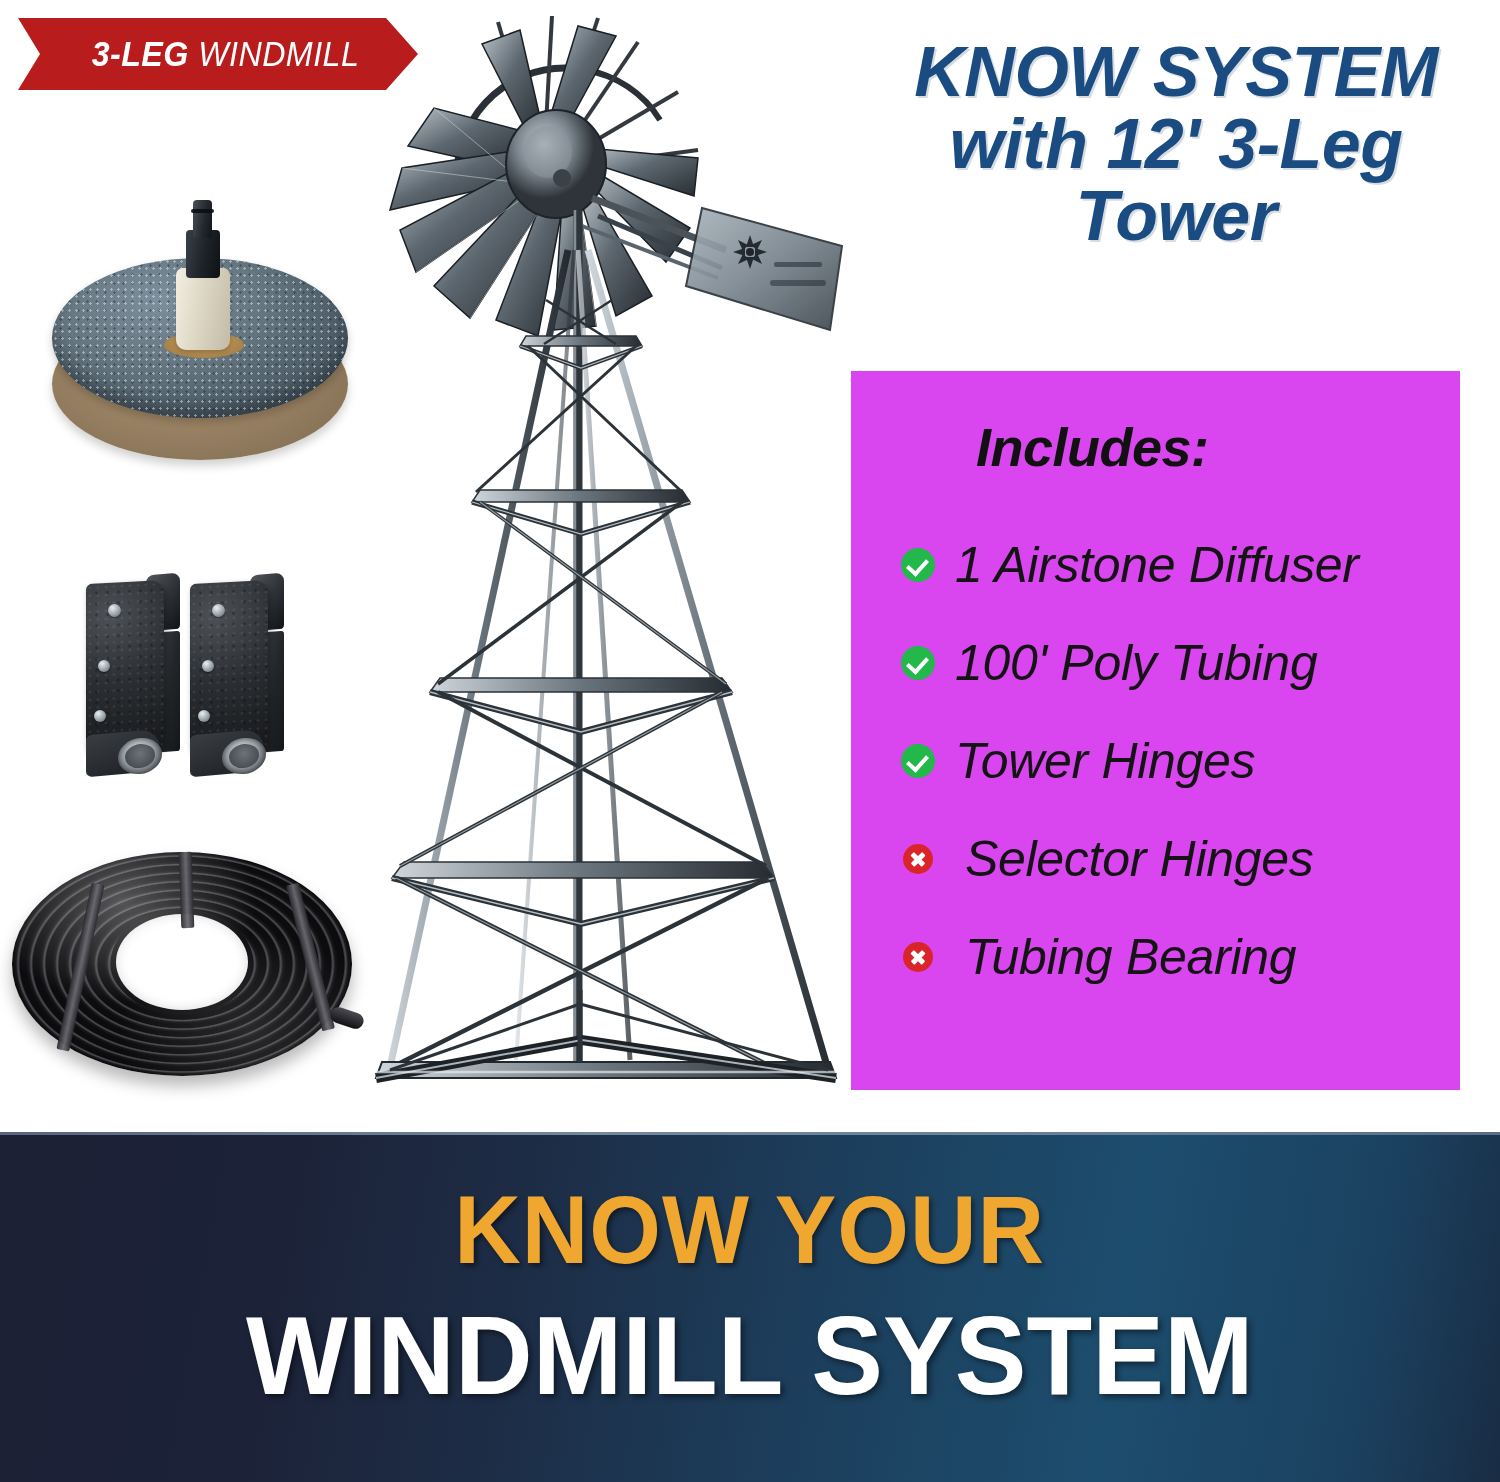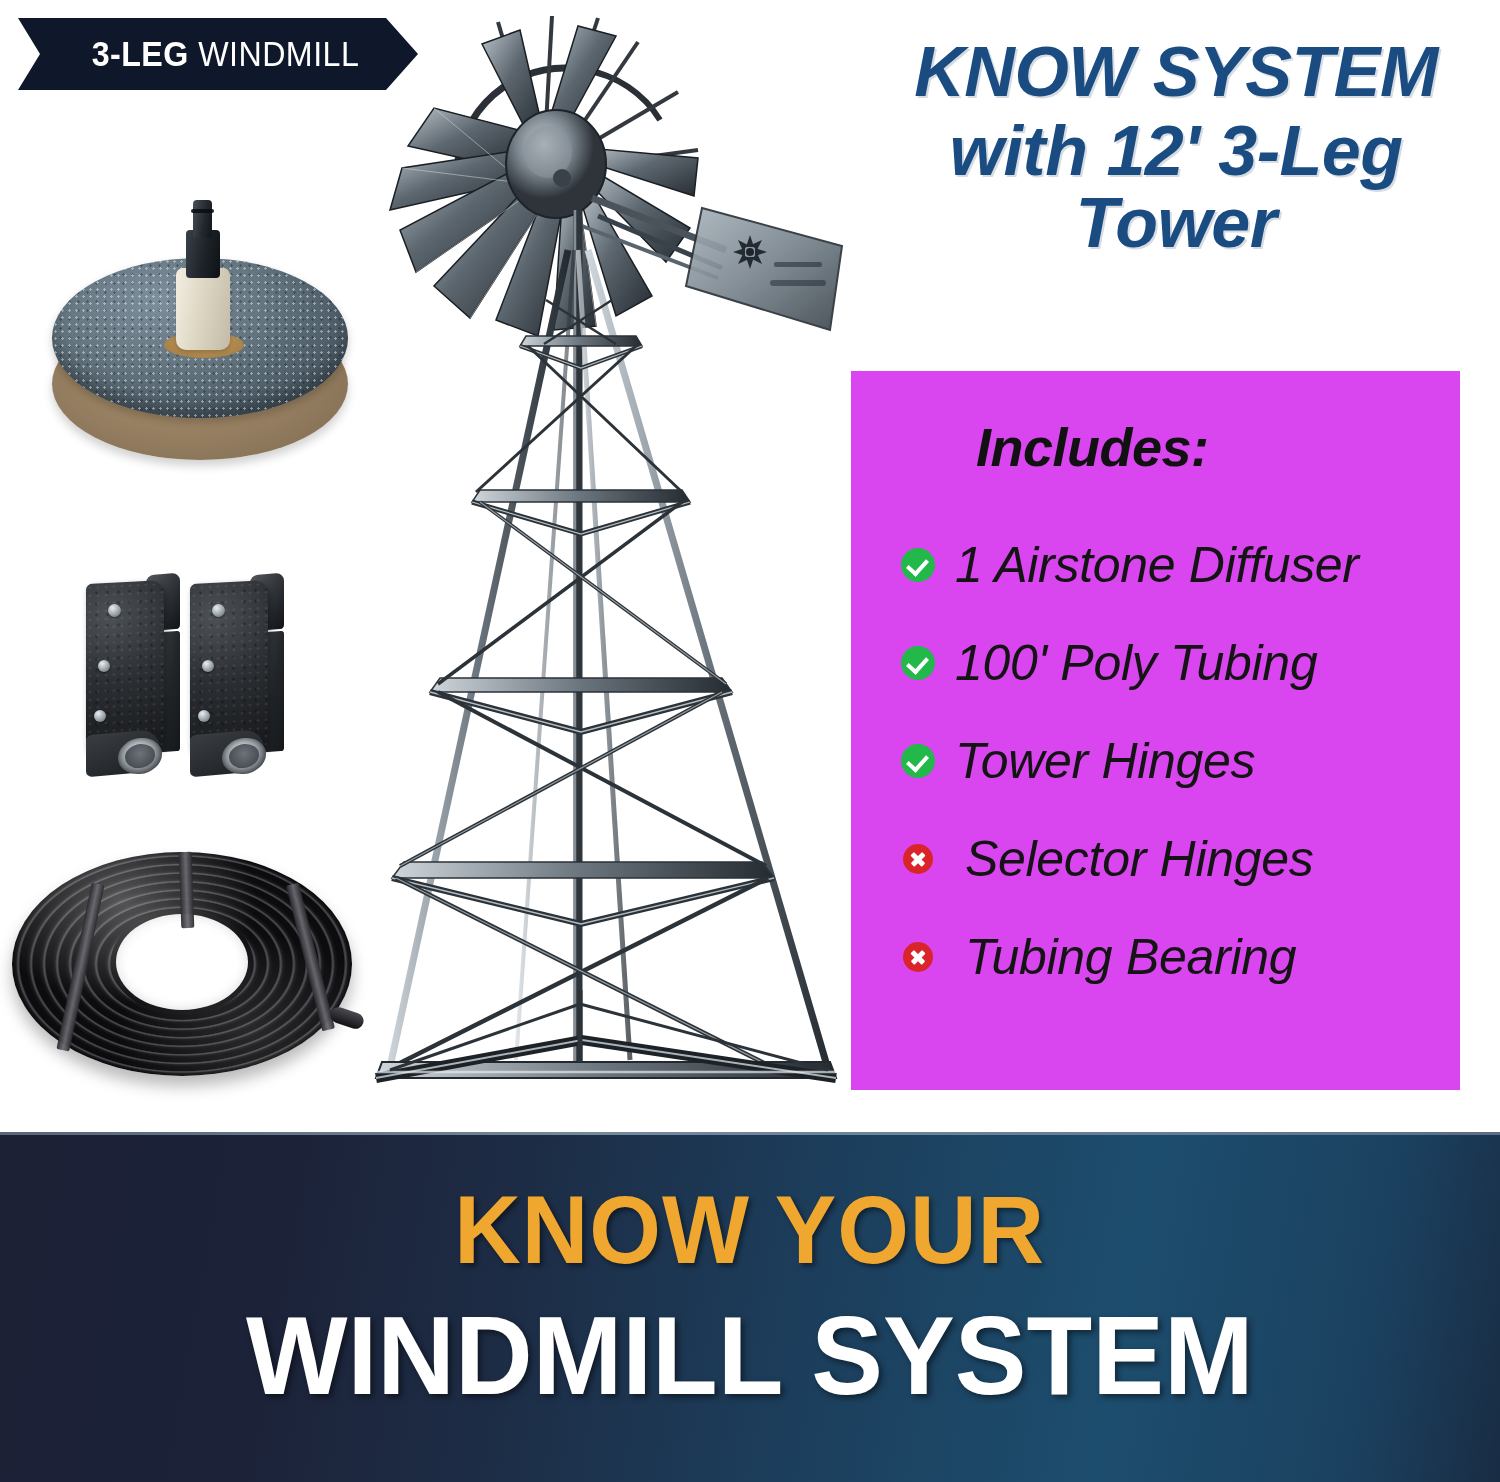--- a/index.html
+++ b/index.html
@@ -23,28 +23,29 @@
     overflow: hidden;
   }
 
   
   .ribbon {
     position: absolute;
     left: 18px;
     top: 18px;
     width: 400px;
     height: 72px;
-    background: #0f172a;
+    background: #b91c1c;
     -webkit-clip-path: polygon(0% 0%, 100% 0%, 100% 100%, 0% 100%, 5.5% 50%);
     clip-path: polygon(0% 0%, 92% 0%, 100% 50%, 92% 100%, 0% 100%, 5.5% 50%);
     display: flex;
     align-items: center;
     justify-content: center;
     padding-left: 14px;
     box-sizing: border-box;
+    font-style: italic;
   }
   .ribbon-text {
     font-family: "Liberation Sans Narrow", "Liberation Sans", sans-serif;
     font-size: 35px;
     letter-spacing: 0.5px;
     color: #ffffff;
     white-space: nowrap;
     transform: scaleX(0.92);
   }
   .ribbon-strong { font-weight: 700; }
@@ -60,21 +61,21 @@
     color: #1a4c82;
     font-family: "Liberation Sans Narrow", "Liberation Sans", sans-serif;
     font-weight: 700;
     font-style: italic;
     font-size: 70px;
     line-height: 1.03;
     letter-spacing: -0.5px;
     text-shadow: 2px 2px 0 rgba(120,140,160,0.30);
   }
   .headline .l1 { display: block; }
-  .headline .l2 { display: block; margin-top: 7px; }
+  .headline .l2 { display: block; }
   .headline .l3 { display: block; }
 
   
   .includes-panel {
     position: absolute;
     left: 851px;
     top: 371px;
     width: 609px;
     height: 719px;
     background: #d946ef;

